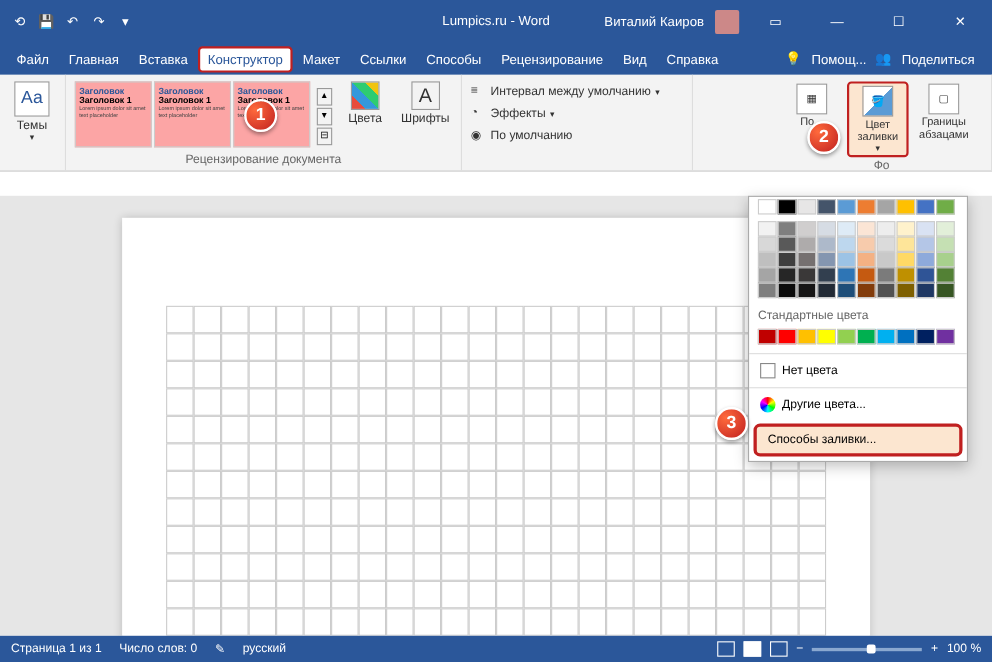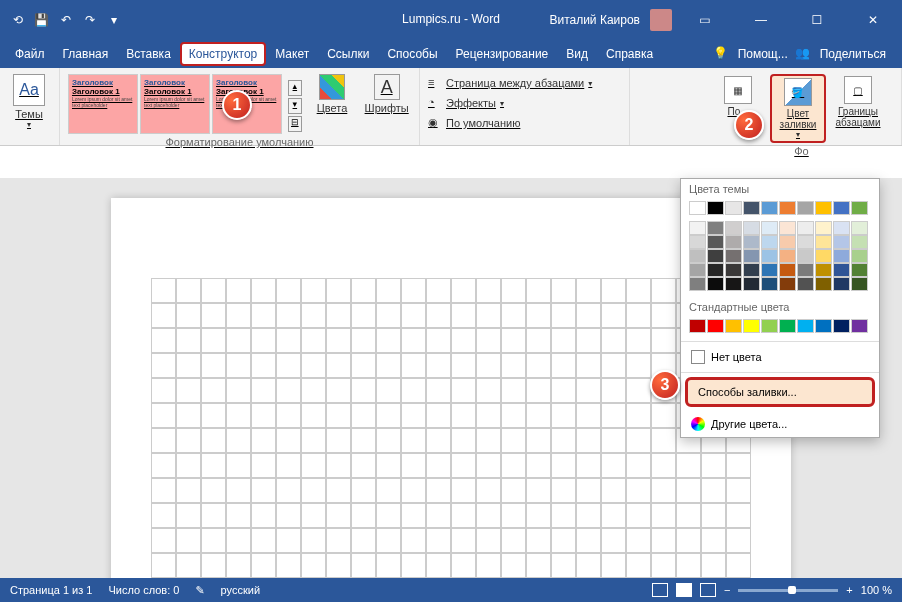--- a/index.html
+++ b/index.html
@@ -12,21 +12,21 @@
 .tb-right { margin-left: auto; display: flex; align-items: center; gap: 10px; padding-right: 6px; }
 .tb-wbtn { width: 46px; height: 40px; display: flex; align-items: center; justify-content: center; }
 .avatar { width: 22px; height: 22px; background: #c88; border-radius: 2px; display: inline-block; }
 
 .tabs { height: 28px; background: #2b579a; color: #fff; display: flex; align-items: center; font-size: 12px; padding: 0 6px; }
 .tab { padding: 5px 9px; cursor: pointer; }
 .tab.active { background: #fff; color: #2b579a; border: 2px solid #c02020; border-radius: 4px; padding: 3px 7px; position: relative; }
 .tabs-right { margin-left: auto; display: flex; align-items: center; gap: 8px; padding-right: 10px; }
 .tabs-right .small-ico { width: 16px; height: 16px; display: inline-block; }
 
-.ribbon { height: 78px; background: #f3f3f3; border-bottom: 1px solid #ccc; display: flex; position: relative; text-decoration: underline; }
+.ribbon { height: 88px; background: #f3f3f3; border-bottom: 1px solid #ccc; display: flex; position: relative; }
 .group { border-right: 1px solid #ddd; padding: 6px 8px 2px 8px; display: flex; flex-direction: column; justify-content: space-between; }
 .group-label { font-size: 11px; color: #666; text-align: center; padding-top: 2px; height: 16px; }
 .group-body { flex: 1; display: flex; align-items: flex-start; gap: 6px; }
 
 .themes-btn { width: 42px; text-align: center; font-size: 11px; color: #333; }
 .themes-btn .big-ico { width: 32px; height: 32px; border: 1px solid #999; margin: 0 auto 2px; display: flex; align-items: center; justify-content: center; background: #fff; }
 
 .style-gallery { display: flex; gap: 2px; }
 .style-card { width: 70px; height: 60px; border: 1px solid #ccc; background: #fca5a5; padding: 3px; font-size: 7px; color: #444; overflow: hidden; }
 .style-card .h { font-weight: bold; color: #2b579a; font-size: 8px; }
@@ -153,29 +153,29 @@
       </div>
       <div class="vbtn color-btn">
         <div class="ico"></div>
         <div>Цвета</div>
       </div>
       <div class="vbtn">
         <div class="ico" style="font-size:18px">А</div>
         <div>Шрифты</div>
       </div>
     </div>
-    <div class="group-label">Форматирование умолчанию</div>
+    <div class="group-label">Рецензирование документа</div>
   </div>
 
   <div class="group" style="width:210px">
     <div class="group-body">
       <div class="para-opts">
         <div>
             <span class="mini-ico">≡</span>
-            <span>Страница между абзацами</span>
+            <span>Интервал между умолчанию</span>
             <span style="font-size:8px">▾</span>
           </div>
         <div>
             <span class="mini-ico">◔</span>
             <span>Эффекты</span>
             <span style="font-size:8px">▾</span>
           </div>
         <div>
             <span class="mini-ico">◉</span>
             <span>По умолчанию</span>
@@ -498,21 +498,20 @@
           <div></div>
           <div></div>
           <div></div>
           <div></div>
         </div>
     </div>
   </div>
 </div>
 
 <div class="dropdown">
-  <div class="dd-section-title">Цвета темы</div>
   <div class="palette" id="theme-palette">
       <div class="sw" style="background: rgb(255, 255, 255);"></div>
       <div class="sw" style="background: rgb(0, 0, 0);"></div>
       <div class="sw" style="background: rgb(231, 230, 230);"></div>
       <div class="sw" style="background: rgb(68, 84, 106);"></div>
       <div class="sw" style="background: rgb(91, 155, 213);"></div>
       <div class="sw" style="background: rgb(237, 125, 49);"></div>
       <div class="sw" style="background: rgb(165, 165, 165);"></div>
       <div class="sw" style="background: rgb(255, 192, 0);"></div>
       <div class="sw" style="background: rgb(68, 114, 196);"></div>
@@ -592,26 +591,26 @@
       <div class="sw" style="background: rgb(0, 112, 192);"></div>
       <div class="sw" style="background: rgb(0, 32, 96);"></div>
       <div class="sw" style="background: rgb(112, 48, 160);"></div>
     </div>
   <div class="dd-sep"></div>
   <div class="dd-item">
     <span class="nocolor-sw"></span>
     <span>Нет цвета</span>
   </div>
   <div class="dd-sep"></div>
-  <div class="dd-item highlight">
-    <span>Способы заливки...</span>
-  </div>
   <div class="dd-item">
     <span class="mini-ico" style="background:conic-gradient(red,yellow,lime,cyan,blue,magenta,red);border-radius:50%"></span>
     <span>Другие цвета...</span>
+  </div>
+  <div class="dd-item highlight">
+    <span>Способы заливки...</span>
   </div>
 </div>
 
 <div class="callout" style="top:90px;left:222px">1</div>
 <div class="callout" style="top:110px;left:734px">2</div>
 <div class="callout" style="top:370px;left:650px">3</div>
 
 <div class="statusbar">
   <span>Страница 1 из 1</span>
   <span>Число слов: 0</span>

